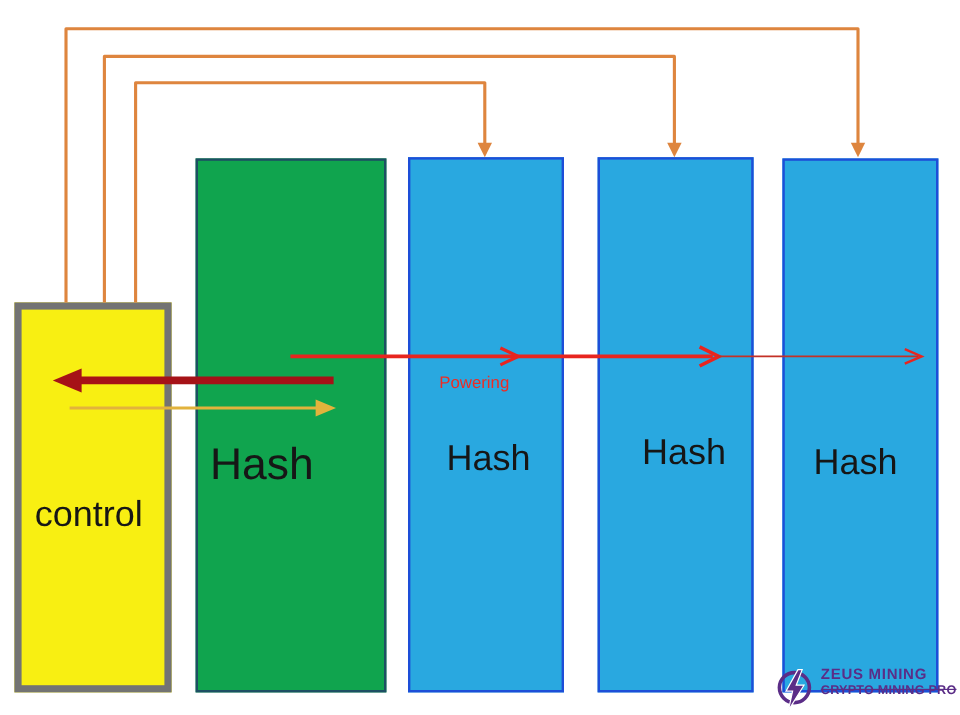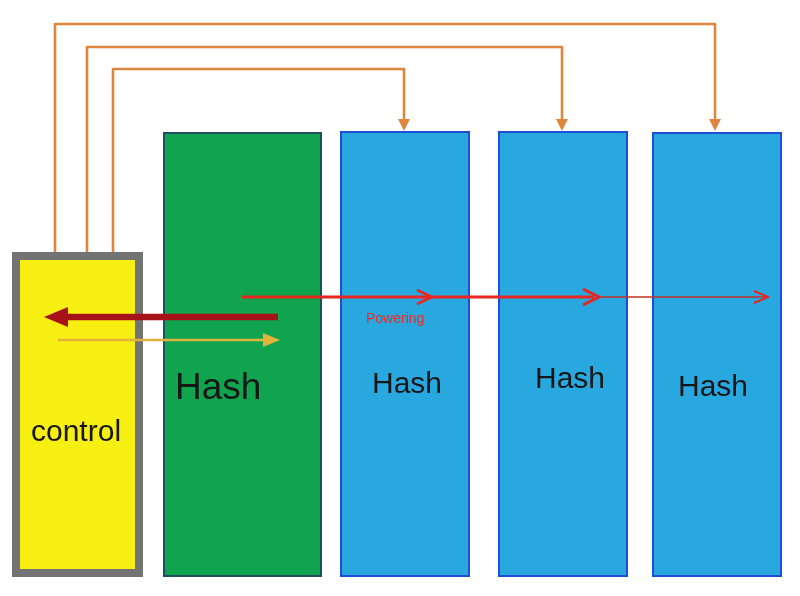--- a/index.html
+++ b/index.html
@@ -16,21 +16,21 @@
     box-sizing: border-box;
   }
   .box-label {
     position: absolute;
     color: #161616;
     white-space: nowrap;
     line-height: 1;
   }
   
   .box-control { left: 12px; top: 252px; width: 131px; height: 325px;
-                 background: #f8ef12; border: 8px solid #737373; padding-left: 32px; }
+                 background: #f8ef12; border: 6px solid #737373; padding-left: 32px; }
   .box-control .box-label { left: 11px; top: 156px; font-size: 30px; }
   
   .box-power { left: 163px; top: 132px; width: 159px; height: 445px;
                background: #10a44e; border: 2px solid #1d4f63; }
   .box-power .box-label { left: 10px; top: 234px; font-size: 37px; }
   
   .box-hash1, .box-hash2, .box-hash3 {
     background: #29a8e0; border: 2px solid #1d4ed8;
   }
   .box-hash1 { left: 340px; top: 131px; width: 130px; height: 446px; }
@@ -106,14 +106,22 @@
 
     <line x1="278" y1="317" x2="64" y2="317" stroke="#a61217" stroke-width="6.5"></line>
     <polygon points="68,307 68,327 44,317" fill="#a61217"></polygon>
 
     <line x1="58" y1="340" x2="266" y2="340" stroke="#e2b33c" stroke-width="2.6"></line>
     <polygon points="263,333 263,347 280,340" fill="#e2b33c"></polygon>
   </svg>
 
   <span class="powering-label">Powering</span>
 
+  <div class="watermark">
+    <svg class="wm-logo" width="38" height="44" viewBox="0 0 38 44" xmlns="http://www.w3.org/2000/svg">
+      <circle cx="18" cy="21" r="12.5" fill="none" stroke="#5b2d87" stroke-width="3"></circle>
+      <polygon fill="#5b2d87" stroke="#ffffff" stroke-width="1" points="21,6 11,24 16.5,24 13,40 26,19 19.5,19 24.5,6"></polygon>
+    </svg>
+    <span class="wm-line1">ZEUS MINING</span>
+    <span class="wm-line2">CRYPTO MINING PRO</span>
+  </div>
 
 </div>
 
 </body></html>

